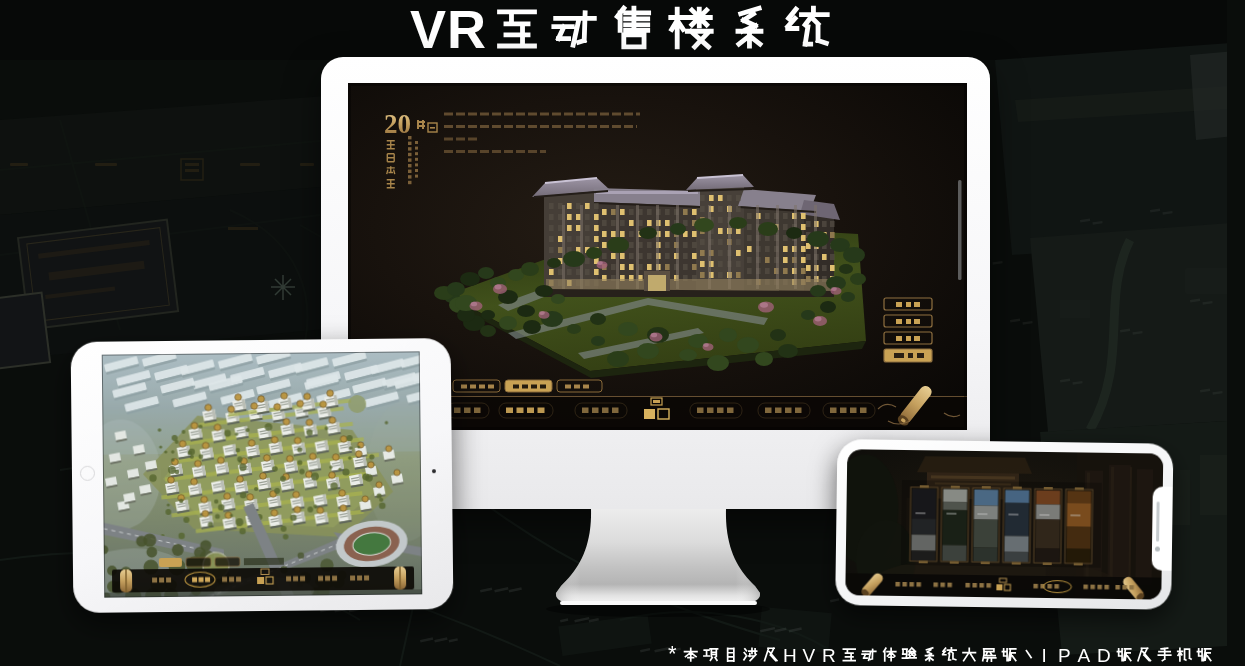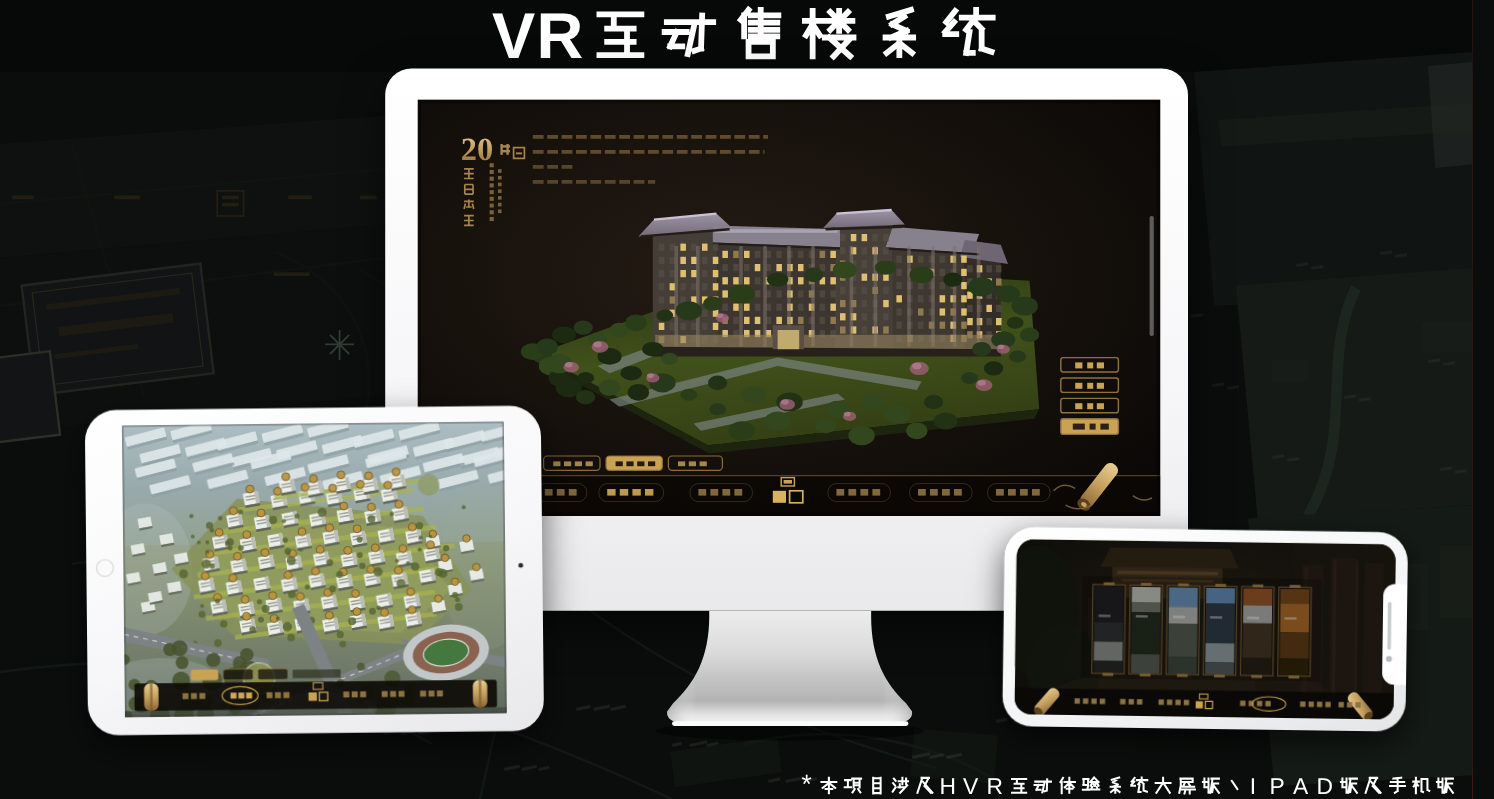--- a/index.html
+++ b/index.html
@@ -1,14 +1,14 @@
 <!DOCTYPE html>
 <html><head><meta charset="utf-8"><style>
 html,body{margin:0;padding:0;background:#0a0d0b;}
-#stage{position:relative;width:1227px;height:666px;overflow:hidden;background:#ef4444;font-family:"Liberation Sans",sans-serif;}
+#stage{position:relative;width:1227px;height:666px;overflow:hidden;background:#0f766e;font-family:"Liberation Sans",sans-serif;}
 #stage *{box-sizing:border-box;}
 .abs{position:absolute;}
 </style></head><body>
 <div id="stage">
 
 <svg width="0" height="0" style="position:absolute">
       <defs>
         <path id="g-hu" d="M12 14L88 14 M12 88L88 88 M26 40L74 40 M38 14L38 40 M62 40L62 88 M26 64L74 64" fill="none" stroke-linecap="square" stroke-linejoin="miter"></path>
         <path id="g-dong" d="M8 28L42 28 M4 46L44 46 M26 46L14 72 M14 72L36 72 M50 28L92 28 M72 16L70 76 M70 76L58 80 M58 32L46 86" fill="none" stroke-linecap="square" stroke-linejoin="miter"></path>
         <path id="g-shou" d="M30 6L16 24 M22 16L22 54 M52 6L52 54 M34 16L84 16 M34 29L82 29 M34 42L82 42 M34 54L82 54 M30 64L74 64 M30 64L30 90 M74 64L74 90 M30 90L74 90" fill="none" stroke-linecap="square" stroke-linejoin="miter"></path>

